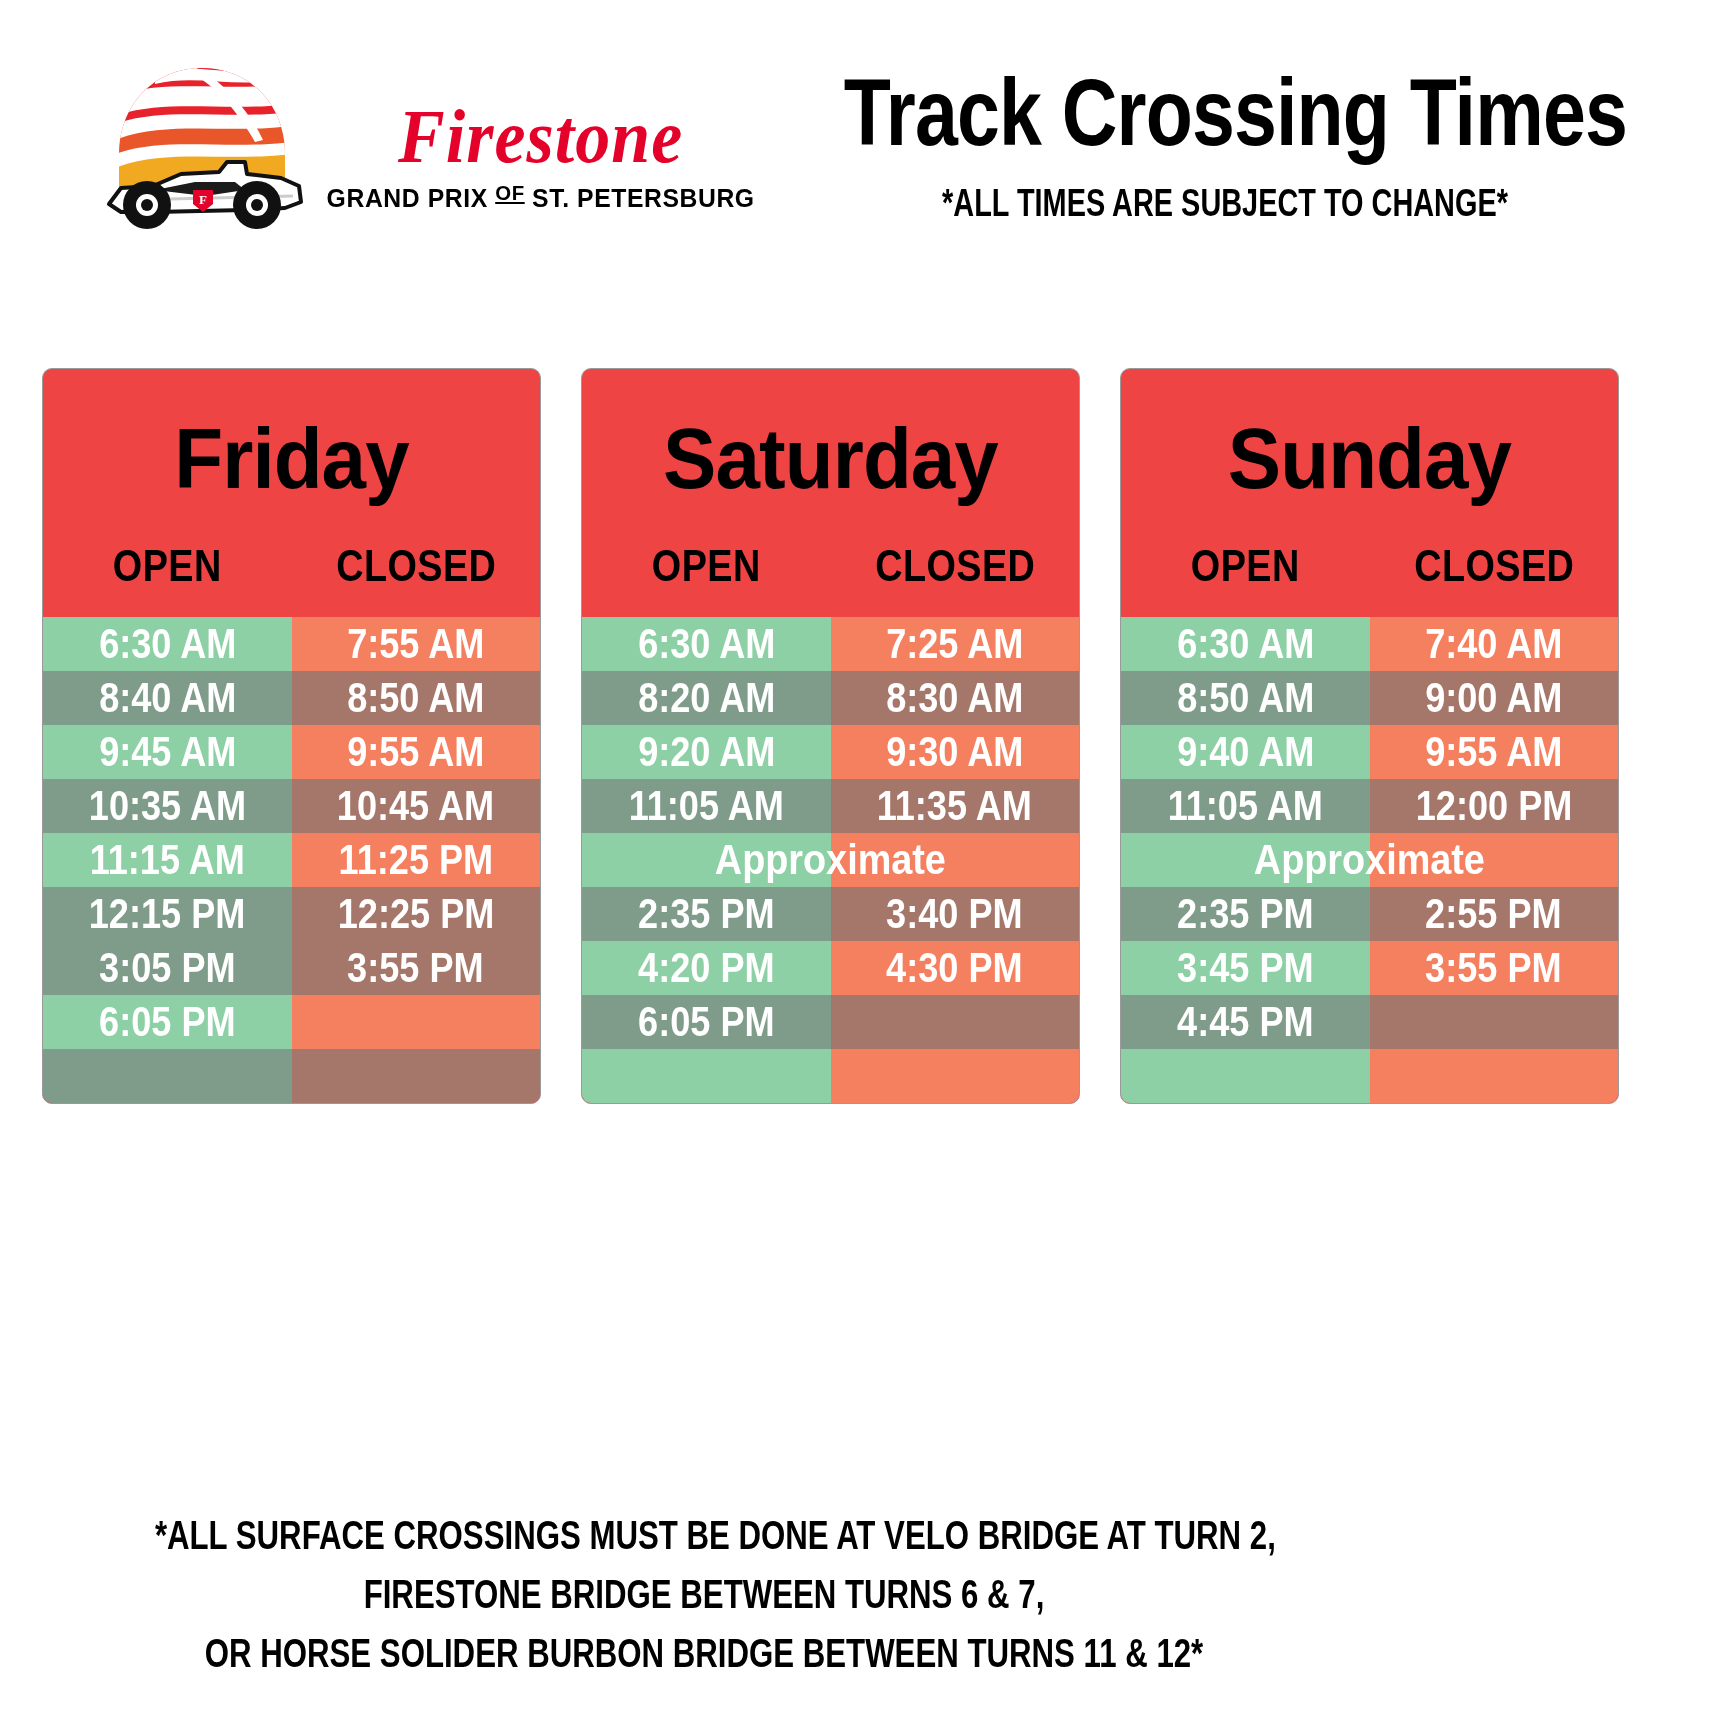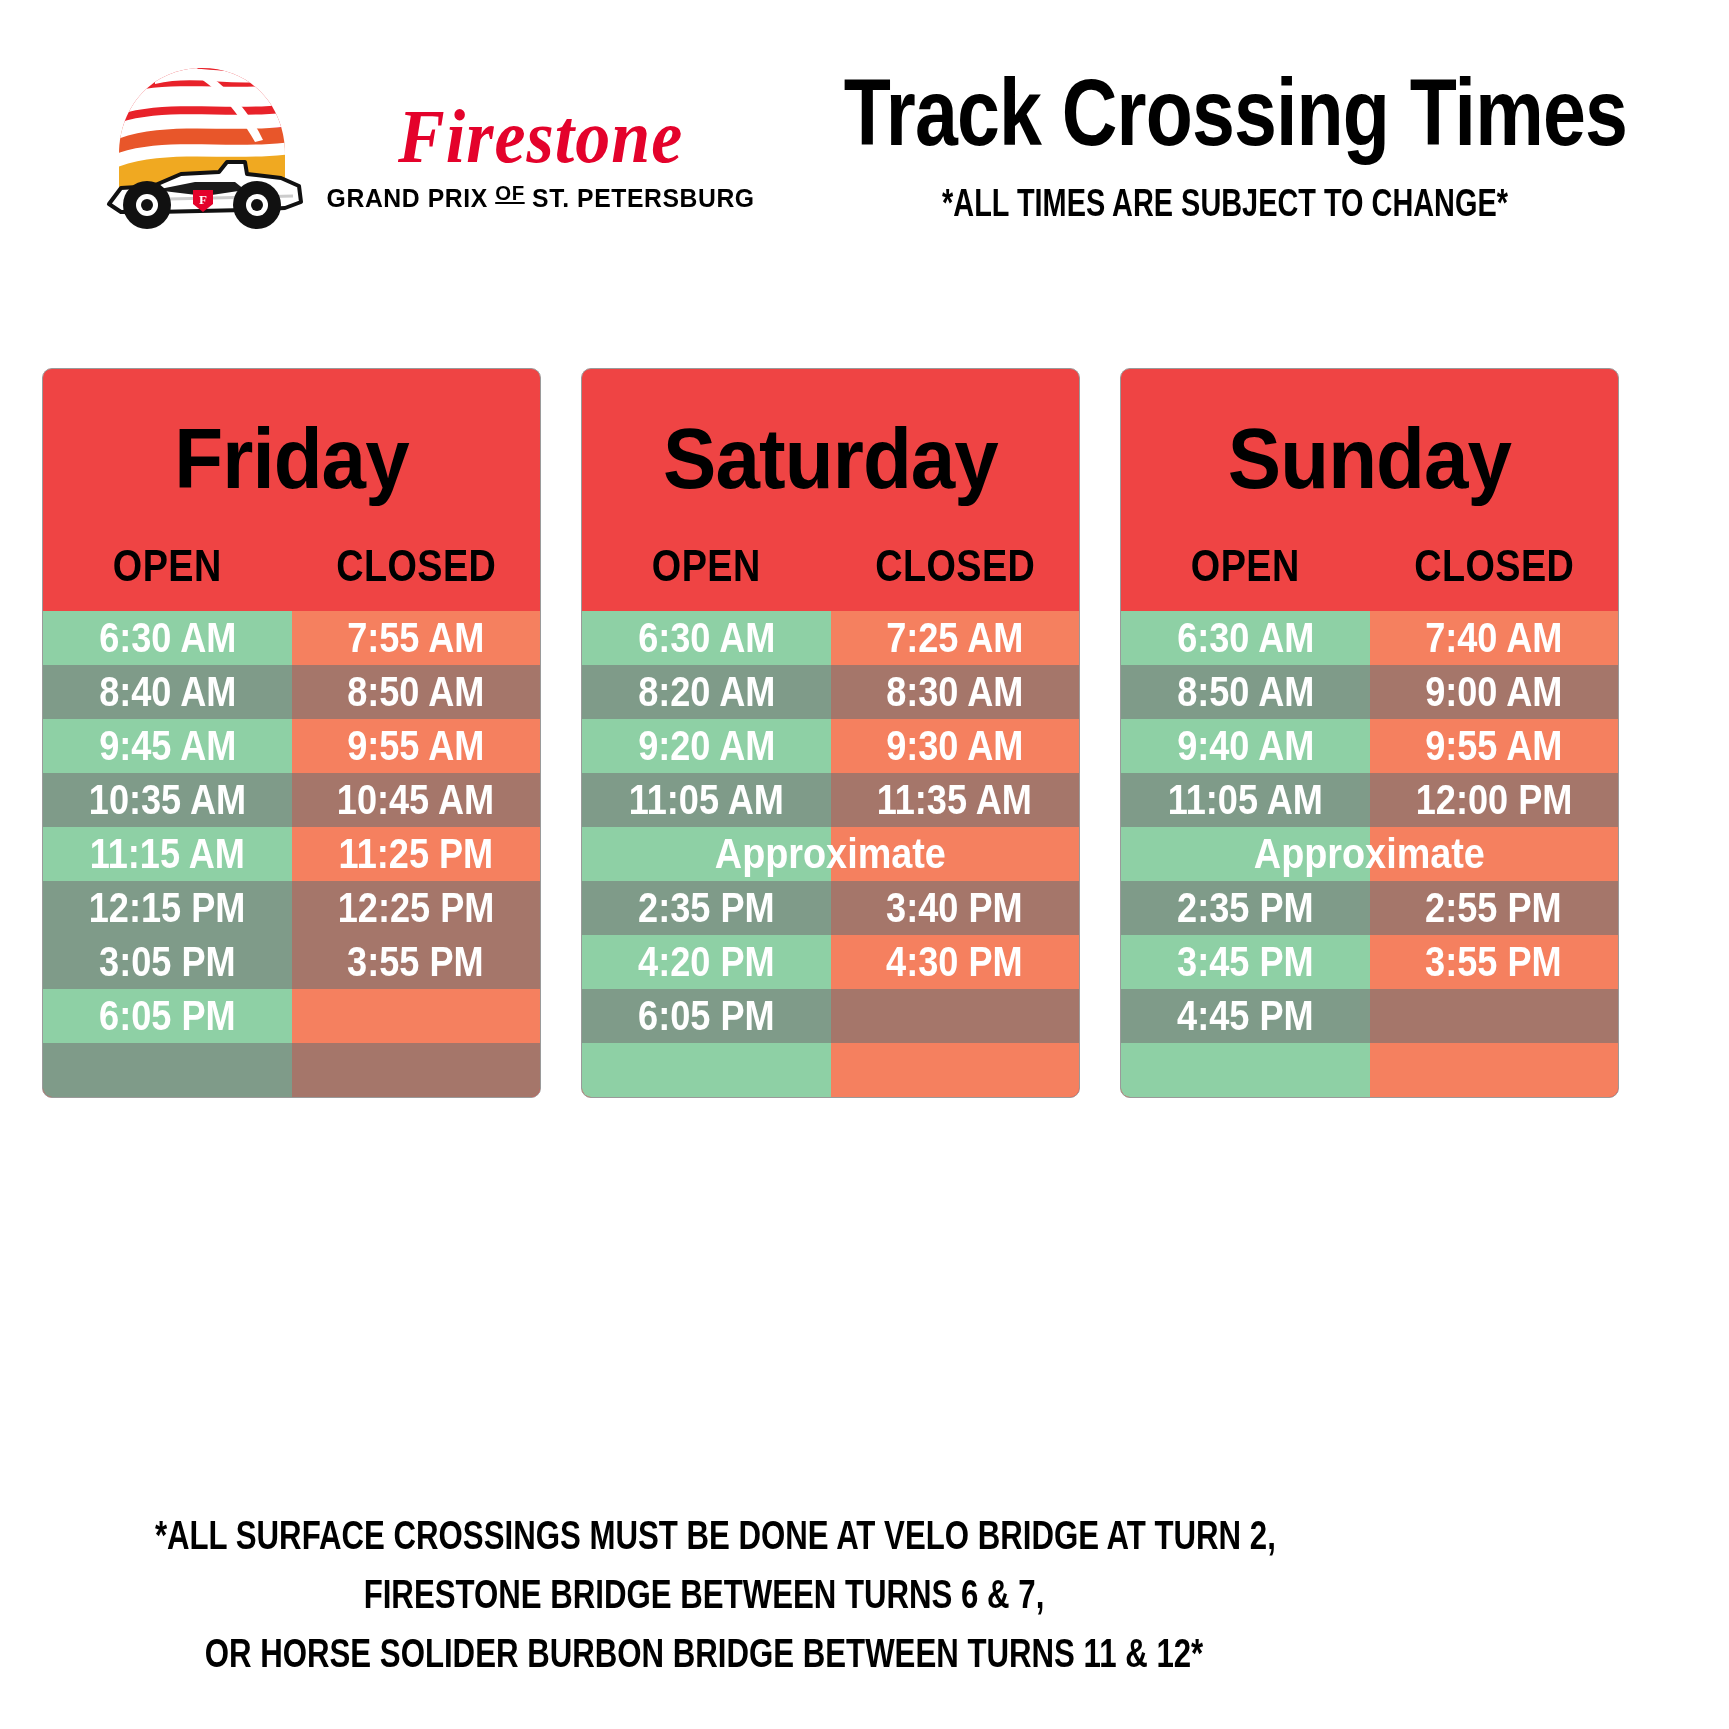--- a/index.html
+++ b/index.html
@@ -109,21 +109,21 @@
     font-size: 86px;
     line-height: 1;
     color: #000;
     padding-top: 46px;
     transform: scaleX(0.93);
     letter-spacing: -1px;
   }
   .col-heads {
     display: flex;
     padding-top: 42px;
-    padding-bottom: 23px;
+    padding-bottom: 29px;
   }
   .col-head {
     flex: 1 1 50%;
     text-align: center;
     font-family: "Liberation Sans Narrow", "Liberation Sans", sans-serif;
     font-weight: bold;
     font-size: 45px;
     line-height: 1;
     color: #000;
     transform: scaleX(0.84);

